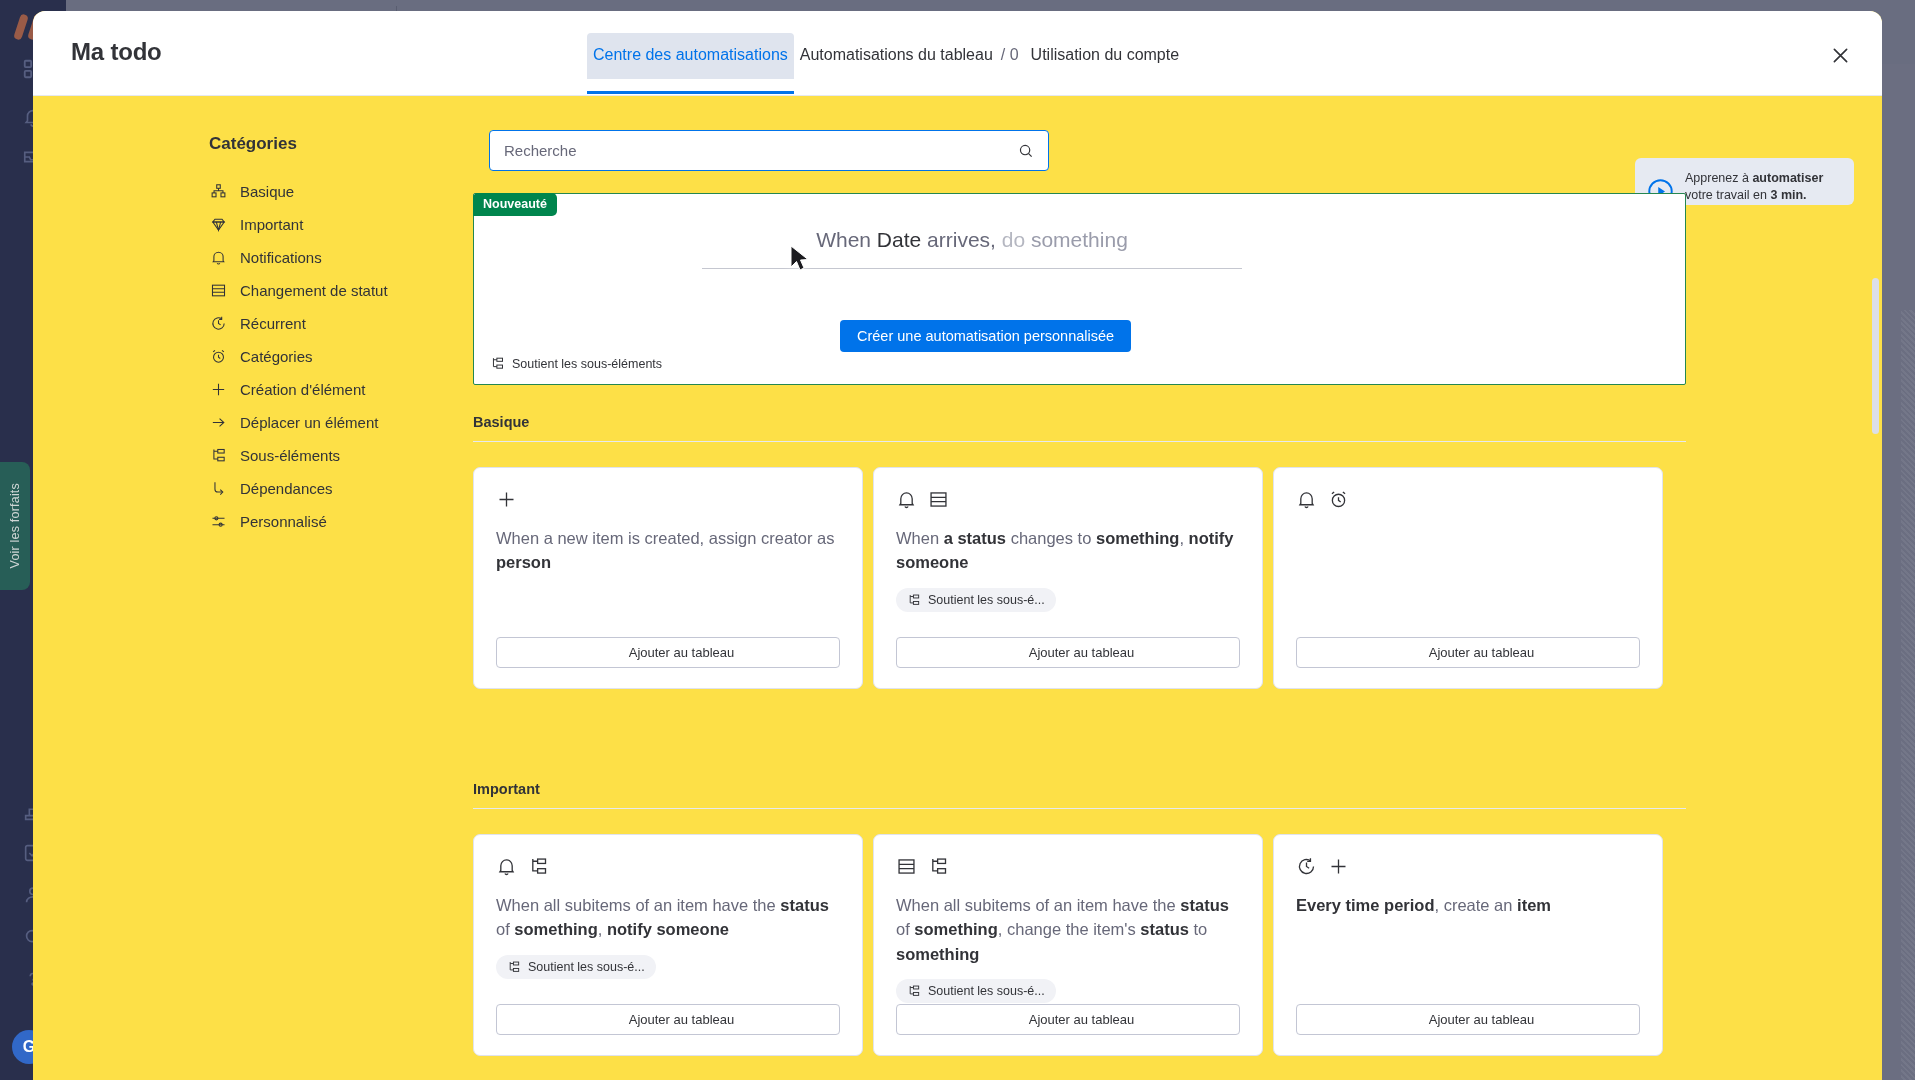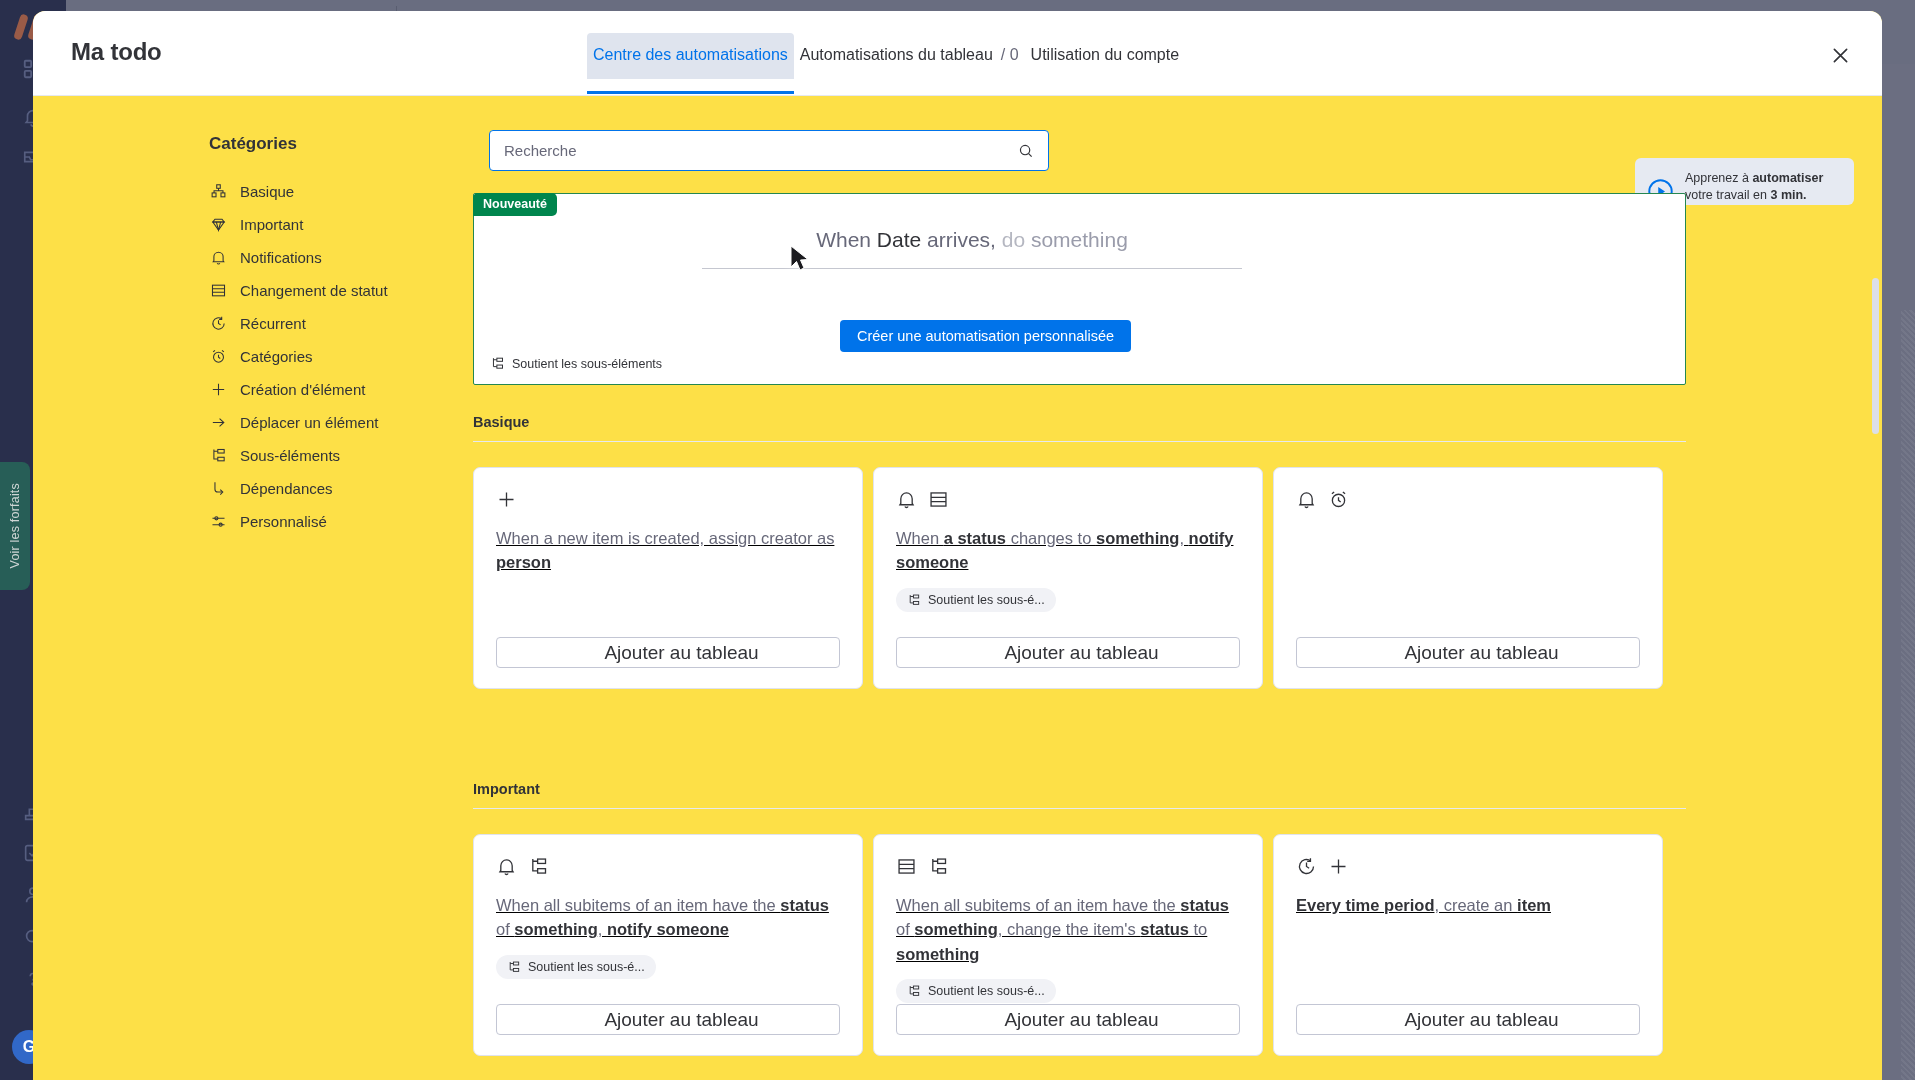--- a/index.html
+++ b/index.html
@@ -197,42 +197,42 @@
     font-family: "Liberation Sans", sans-serif;
     font-size: 14.5px; padding: 0 17px; height: 32px; cursor: pointer;
   }
 
   
   .section { position: absolute; left: 0; width: 1213px; }
   .section-title {
     font-size: 14.5px; font-weight: 700; color: #323338;
     padding-bottom: 11px; border-bottom: 1px solid #e6e9ef;
   }
-  .card-row { display: flex; gap: 10px; margin-top: 25px; text-decoration: underline; }
+  .card-row { display: flex; gap: 10px; margin-top: 25px; }
   .card {
     width: 390px; height: 222px;
     border: 1px solid #e0e3ed; border-radius: 7px; background: #fff;
     padding: 21px 22px 0; position: relative;
   }
   .card-icons { display: flex; gap: 11px; color: #323338; margin-bottom: 16px; }
   .card-icons svg { width: 21px; height: 21px; }
   .card-text { font-size: 16.5px; line-height: 1.48; color: #676879; }
   .card-text b { color: #323338; font-weight: 700; }
   .card-chip {
     display: inline-flex; align-items: center; gap: 7px;
     background: #f1f2f6; border-radius: 14px;
     padding: 5px 11px; margin-top: 13px;
     font-size: 12.5px; color: #323338; white-space: nowrap;
   }
   .card-chip svg { width: 14px; height: 14px; flex: none; }
   .card-cta {
     position: absolute; left: 22px; right: 22px; bottom: 20px;
     height: 31px; border: 1px solid #c3c6d4; border-radius: 4px;
     background: #fff; color: #323338;
-    font-family: "Liberation Sans", sans-serif; font-size: 19px;
+    font-family: "Liberation Sans", sans-serif; font-size: 13px;
     cursor: pointer;
     padding-left: 27px;
   }
   #sec-basique { top: 318px; }
   #sec-important { top: 685px; }
 
   #modal-scrollbar {
     position: absolute; right: 3px; top: 182px;
     width: 7px; height: 156px; border-radius: 4px; background: #dcdfe8;
   }

